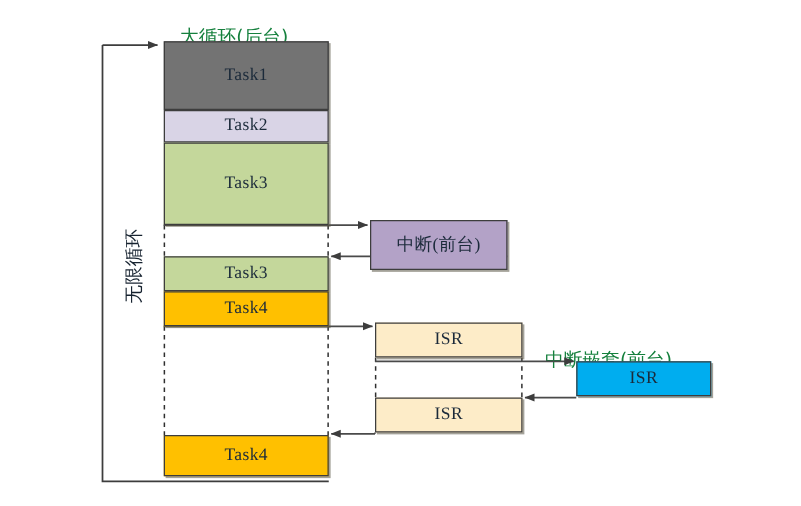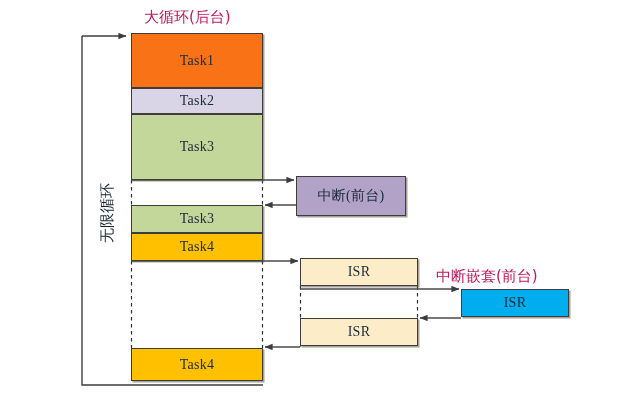--- a/index.html
+++ b/index.html
@@ -11,22 +11,23 @@
   .stage{position:absolute;left:0;top:0;width:641px;height:405px;}
   svg.lines{position:absolute;left:0;top:0;width:641px;height:405px;pointer-events:none;}
 
   .blk{
     position:absolute;box-sizing:border-box;border:1px solid #3d3d3d;
     display:flex;align-items:center;justify-content:center;
     font-size:14px;letter-spacing:.3px;color:#1b2a3a;
   }
   .blk.shadow{box-shadow:1.5px 1.5px 0 rgba(90,85,70,.55);}
   .caption{
-    position:absolute;font-size:15px;color:#be185d;white-space:nowrap;
+    position:absolute;font-size:15px;color:#15803d;white-space:nowrap;
     font-family:"DejaVu Sans","Liberation Sans",sans-serif;
+    margin-top:12px;
   }
   .caption.han{font-family:"DejaVu Sans","Liberation Sans",sans-serif;}
   .vlabel{
     position:absolute;font-size:15px;color:#16222f;white-space:nowrap;
     transform-origin:0 0;transform:rotate(-90deg);
     font-family:"DejaVu Sans","Liberation Sans",sans-serif;
   }
   .footnote{
     position:absolute;font-size:11px;color:#5b6b7b;white-space:nowrap;
     font-family:"DejaVu Sans","Liberation Sans",sans-serif;
@@ -79,21 +80,21 @@
 
       <path d="M461,318 L420,318" marker-end="url(#ah)"></path>
 
       <path d="M300,347 L265,347" marker-end="url(#ah)"></path>
 
       <path d="M300,347 L300,346"></path>
       <path d="M131,348 L300,348" stroke-opacity="0"></path>
     </g>
   </svg>
 
-  <div class="blk shadow" style="left:131px;top:33px;width:132px;height:55px;background:#f97316;">
+  <div class="blk shadow" style="left:131px;top:33px;width:132px;height:55px;background:#737373;">
     <span>Task1</span>
   </div>
 
   <div class="blk shadow" style="left:131px;top:88px;width:132px;height:26px;background:#d9d4e6;">
     <span>Task2</span>
   </div>
 
   <div class="blk shadow" style="left:131px;top:114px;width:132px;height:66px;background:#c4d79b;">
     <span>Task3</span>
   </div>

